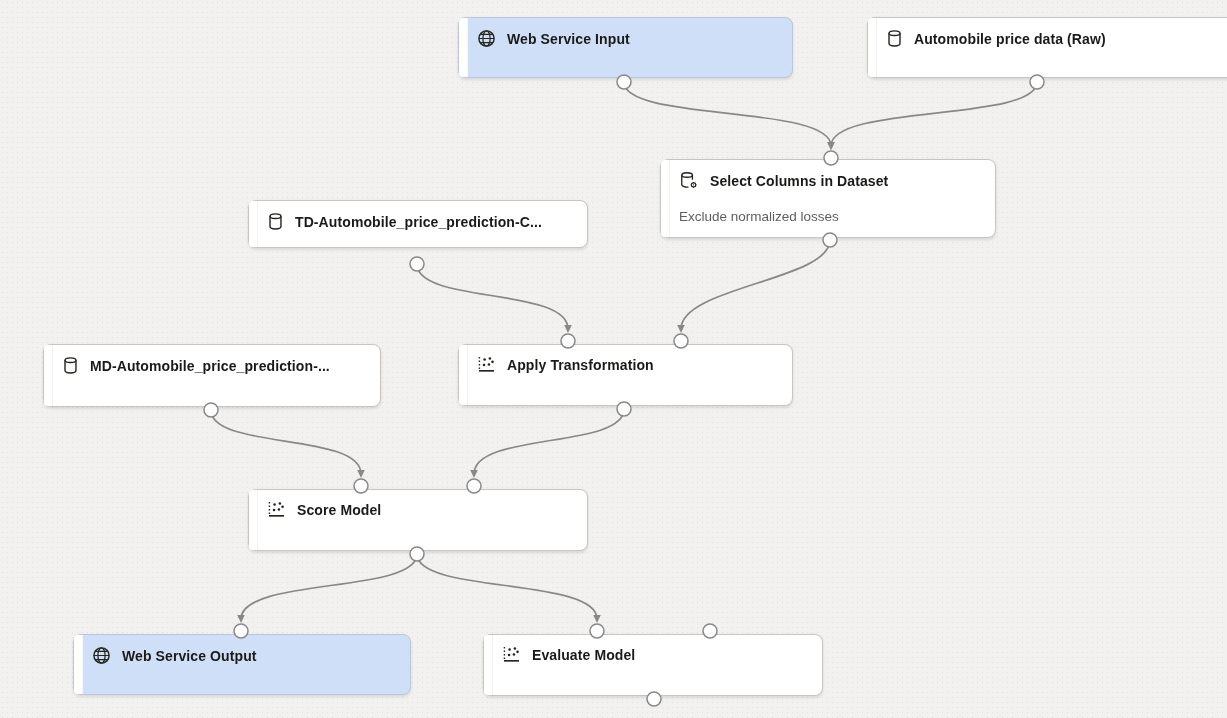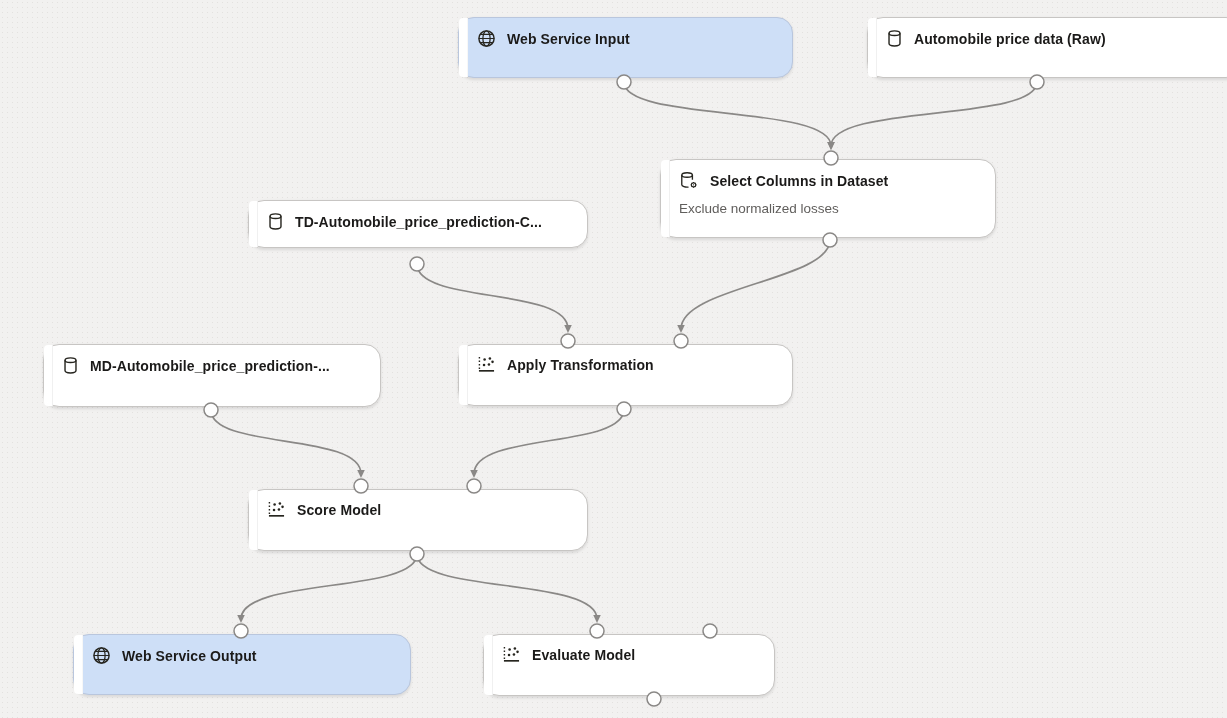--- a/index.html
+++ b/index.html
@@ -10,21 +10,21 @@
     background-color: #f2f1f0;
     background-image: radial-gradient(circle, #e3e1df 0.8px, rgba(0,0,0,0) 0.8px);
     background-size: 5px 5px;
   }
   .canvas { position: absolute; inset: 0; }
   .node {
     position: absolute;
     display: flex;
     background: #ffffff;
     border: 1px solid #c7c5c3;
-    border-radius: 16px;
+    border-radius: 8px;
     box-shadow: 0 1.5px 3px rgba(0,0,0,0.10);
     box-sizing: border-box;
     z-index: 2;
     cursor: pointer;
   }
   .node.blue { background: #cedff7; border-color: #b9c6dd; }
   .strip {
     flex: none; width: 8px;
     background: #ffffff;
     border-right: 1px solid rgba(0,0,0,0.06);
@@ -32,21 +32,21 @@
   }
   .node.blue .strip { border-right-color: rgba(0,0,0,0.03); }
   .body { padding: 11px 12px 0 9px; min-width: 0; }
   .row { display: flex; align-items: center; gap: 11px; }
   .icon { flex: none; display: inline-flex; line-height: 0; }
   .title {
     font-size: 14px; font-weight: 700; color: #1b1a19;
     white-space: nowrap; overflow: hidden; text-overflow: ellipsis;
     letter-spacing: 0.1px;
   }
-  .subtitle { font-size: 13.5px; font-weight: 400; color: #605e5c; margin-top: 11px; white-space: nowrap; }
+  .subtitle { font-size: 13.5px; font-weight: 400; color: #605e5c; margin-top: 19px; white-space: nowrap; }
   svg.overlay {
     position: absolute; inset: 0; z-index: 5; pointer-events: none;
   }
   svg.overlay path.edge { pointer-events: stroke; cursor: pointer; }
   svg.overlay circle.port { pointer-events: all; cursor: crosshair; }
 </style>
 </head>
 <body>
 
 <div class="canvas">
@@ -187,21 +187,21 @@
                 <circle cx="7.4" cy="9.6" r="1.35"></circle>
                 <circle cx="12.6" cy="9" r="1.35"></circle>
               </g>
             </svg>
       </span>
       <span class="title">Score Model</span>
     </div>
       </div>
   </div>
 
-  <div class="node" style="left:483px;top:634px;width:292px;height:62px">
+  <div class="node" style="left:483px;top:634px;width:340px;height:62px">
     <div class="strip"></div>
     <div class="body">
         <div class="row">
       <span class="icon">
         <svg width="19" height="17" viewBox="0 0 20 18">
               <line x1="2.5" y1="1" x2="2.5" y2="15.5" stroke="#26251f" stroke-width="1.5" stroke-dasharray="1.6 2.1"></line>
               <line x1="2" y1="15.7" x2="18" y2="15.7" stroke="#26251f" stroke-width="1.8"></line>
               <g fill="#26251f">
                 <circle cx="8" cy="3.6" r="1.35"></circle>
                 <circle cx="13.6" cy="2.6" r="1.35"></circle>

